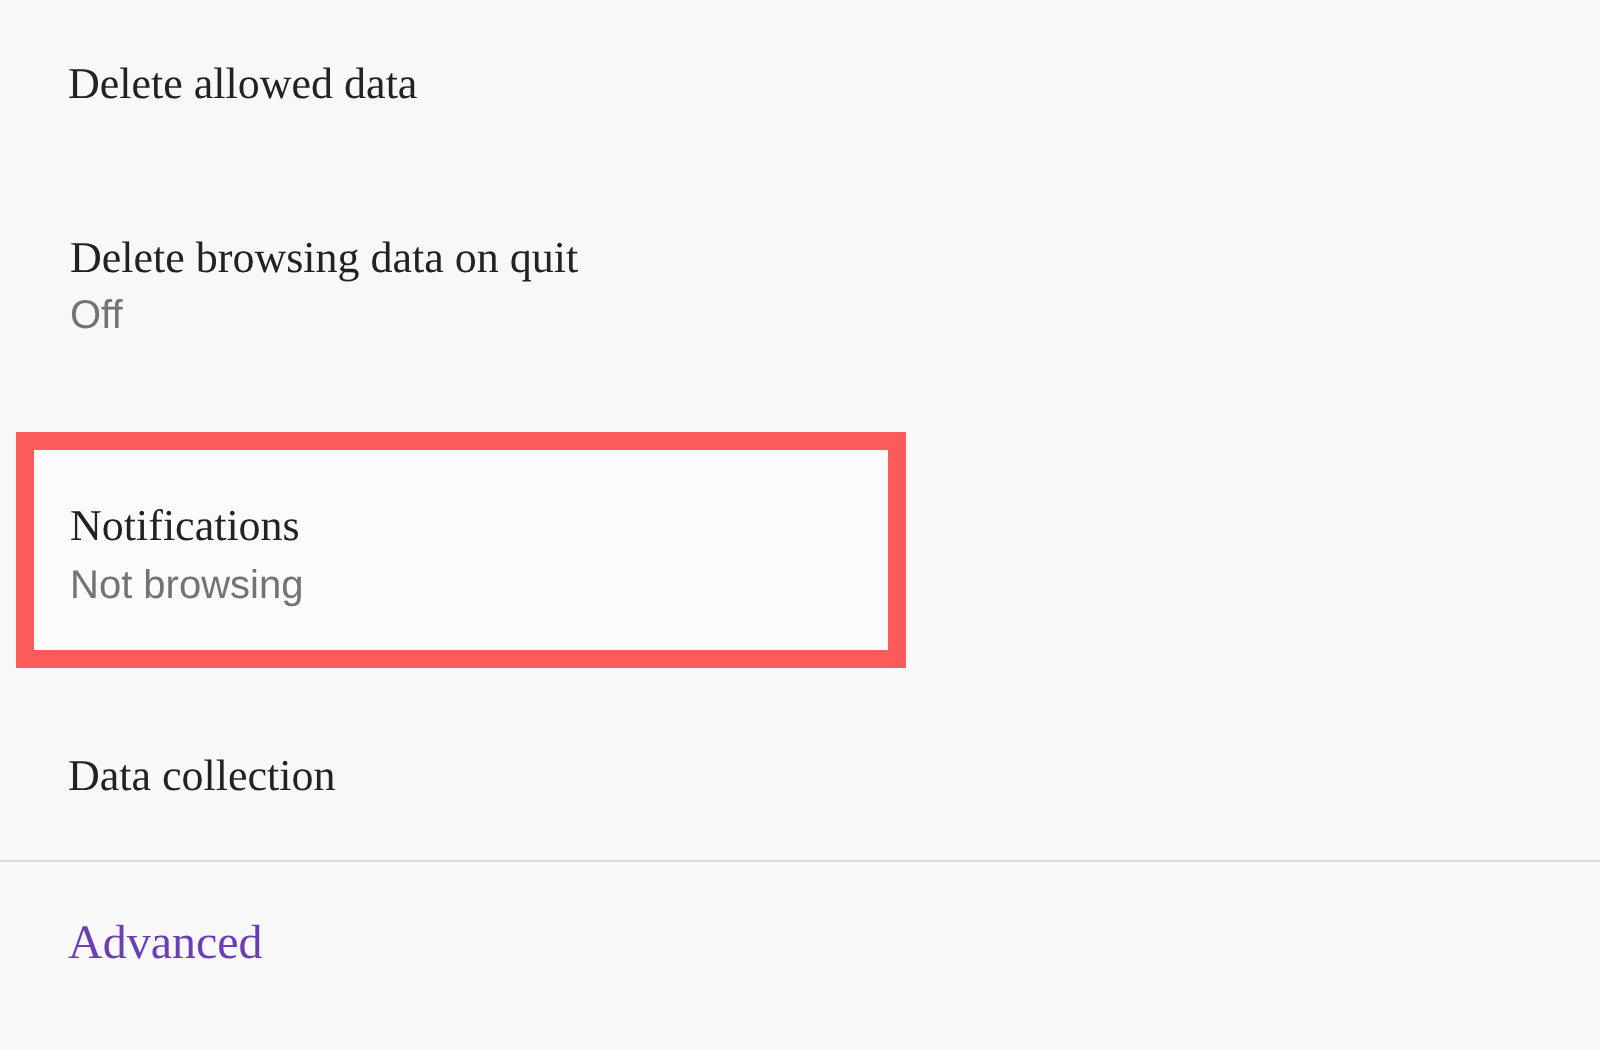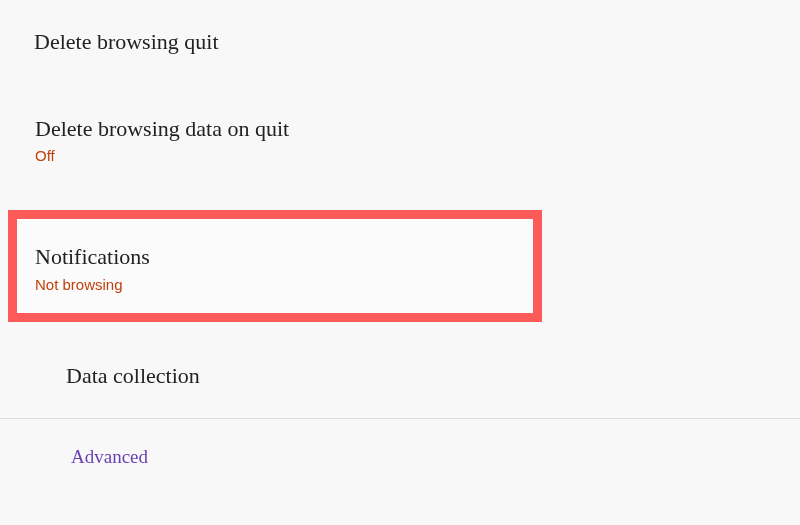--- a/index.html
+++ b/index.html
@@ -22,74 +22,72 @@
     .setting-row {
       padding: 22px 34px 22px 34px;
       cursor: pointer;
     }
     .setting-title {
       font-size: 22px;
       color: #222;
       line-height: 1.3;
     }
     .setting-subtitle {
-      font-size: 15px;
-      color: #c2410c;
+      font-size: 20px;
+      color: #737373;
       margin-top: 4px;
       font-family: "Segoe UI", Arial, sans-serif;
     }
     .row-delete-browsing-data {
       padding-top: 28px;
       padding-bottom: 44px;
     }
     .row-delete-on-quit {
       padding-top: 14px;
       padding-bottom: 26px;
       padding-left: 35px;
     }
     .row-notifications-wrap {
       padding: 0 8px;
       margin-top: 20px;
     }
     .highlight-box {
       border: 9px solid #fd5a5a;
-      width: 534px;
+      width: 445px;
       background: #fbfbfb;
     }
     .row-notifications {
       padding: 24px 18px 20px 18px;
     }
     .row-data-collection {
       padding-top: 40px;
       padding-bottom: 28px;
-      margin-left: 32px;
     }
     .divider {
       height: 1px;
       background-color: #dcdcdc;
       width: 100%;
     }
     .row-advanced {
       padding-top: 26px;
       padding-bottom: 20px;
     }
     .advanced-title {
-      font-size: 19px;
+      font-size: 24px;
       color: #6a3fb6;
       line-height: 1.3;
-      margin-left: 37px;
     }
   </style>
 </head>
 <body>
 
 <div class="settings-list">
 
   <div class="setting-row row-delete-browsing-data">
-    <div class="setting-title">Delete browsing quit</div>
+    <div class="setting-title">Delete allowed data</div>
   </div>
 
   <div class="setting-row row-delete-on-quit">
     <div class="setting-title">Delete browsing data on quit</div>
     <div class="setting-subtitle">Off</div>
   </div>
 
   <div class="row-notifications-wrap">
     <div class="highlight-box">
       <div class="setting-row row-notifications">

